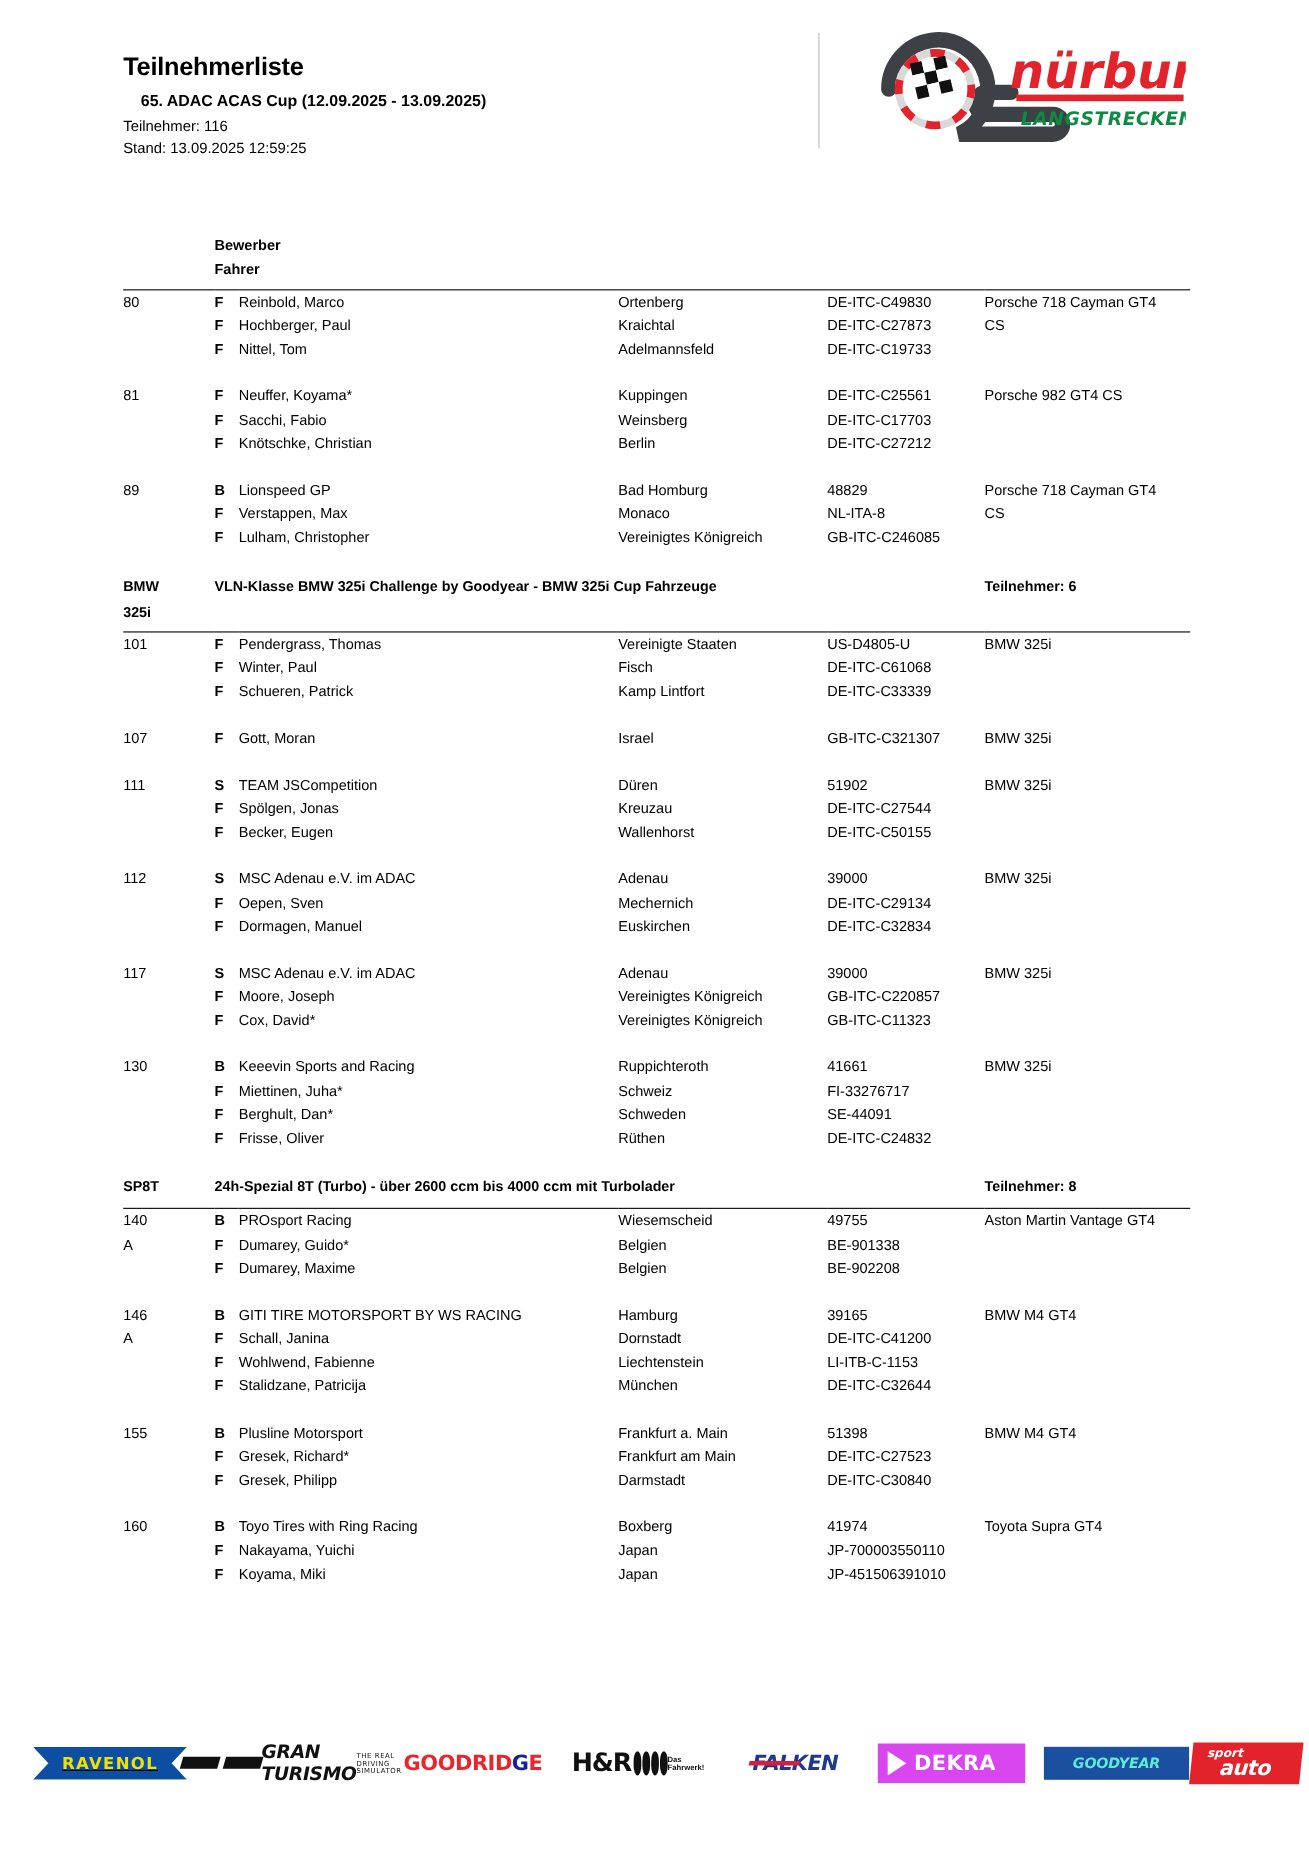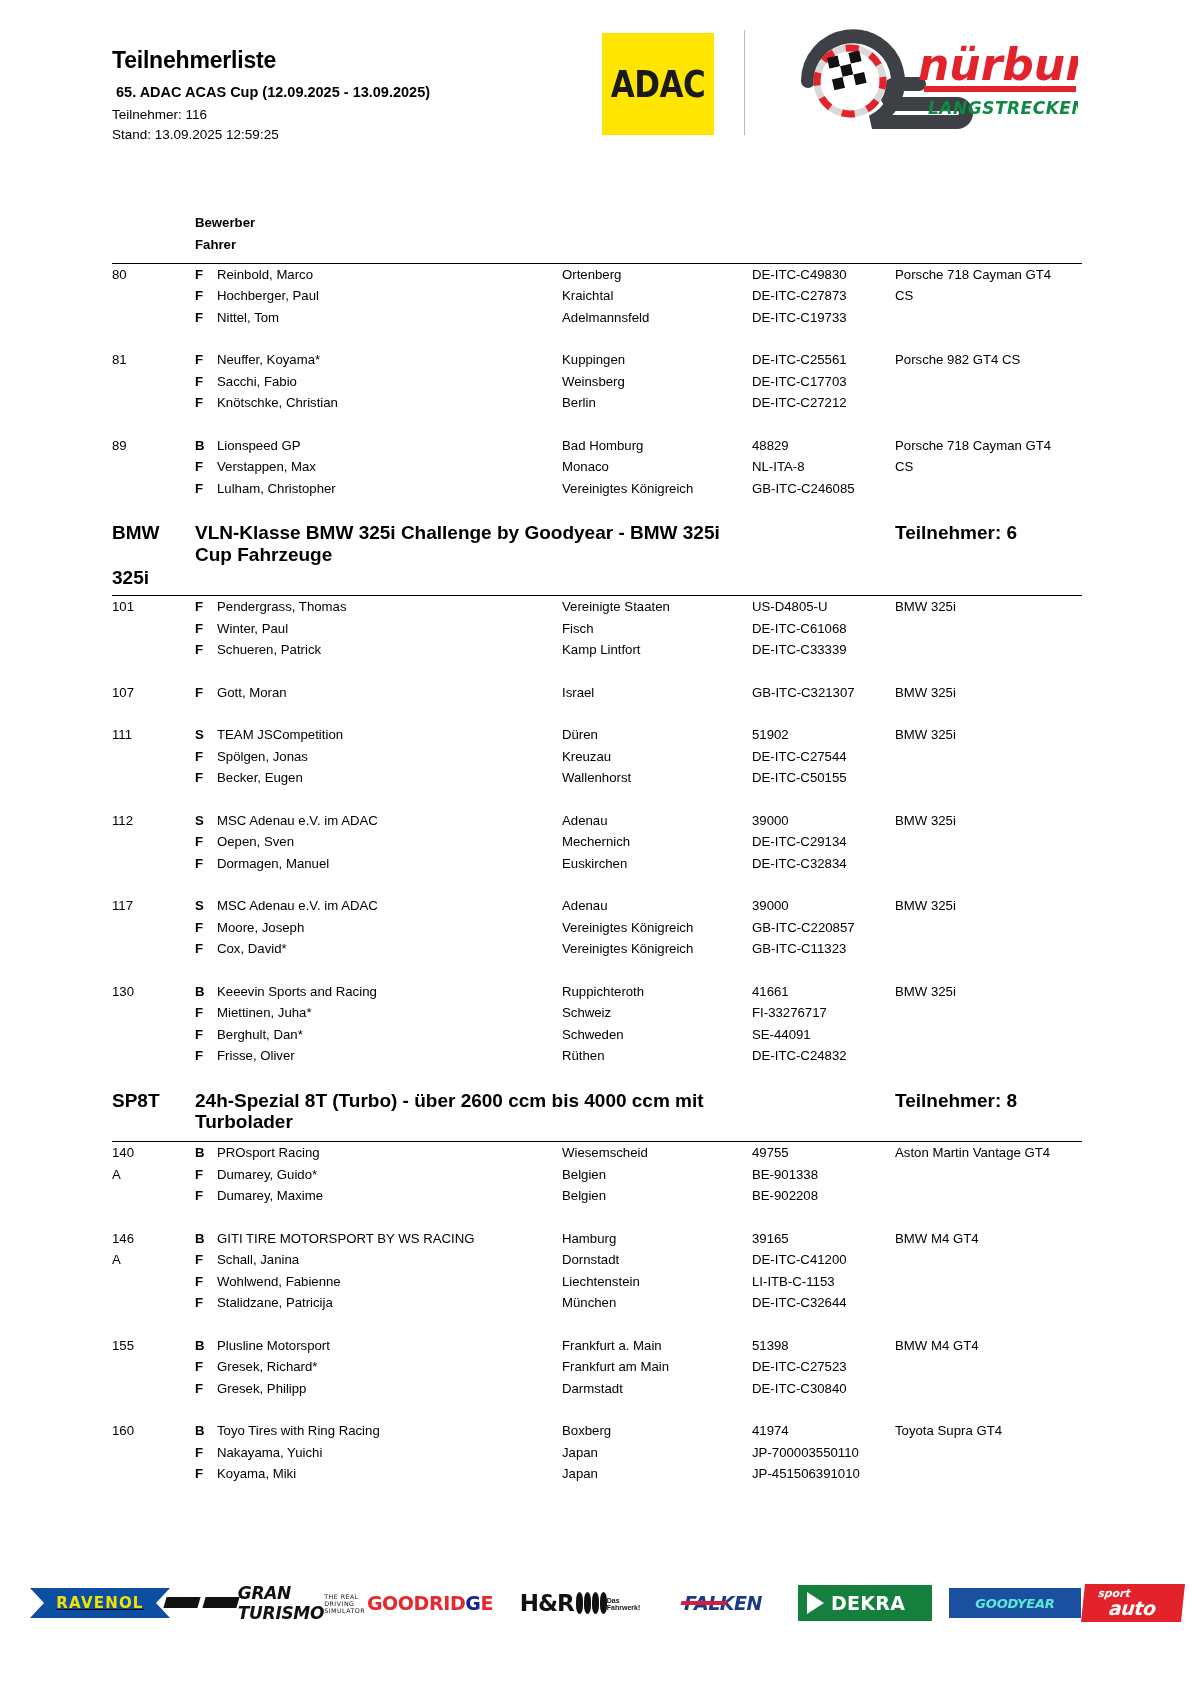--- a/index.html
+++ b/index.html
@@ -18,21 +18,21 @@
   .page { position: relative; width: 1190px; height: 1683px; padding: 0; }
 
   .header { position: relative; height: 170px; }
 
   .header-text { position: absolute; left: 112px; top: 48px; }
   .doc-title {
     font-size: 23px; font-weight: bold; letter-spacing: -0.2px;
     margin: 0 0 10px 0; line-height: 1.1;
   }
   .event-title {
-    font-size: 14.5px; font-weight: bold; margin: 0 0 4px 4px; line-height: 1.25;
+    font-size: 14.5px; font-weight: bold; margin: 0 0 4px 16px; line-height: 1.25;
   }
   .meta-line { font-size: 13.5px; font-weight: normal; line-height: 1.42; margin: 0; }
 
   
   .adac-logo {
     position: absolute; left: 602px; top: 33px;
     width: 112px; height: 102px; background: #FFE500;
     display: flex; align-items: center; justify-content: center;
   }
   .adac-logo span {
@@ -65,21 +65,21 @@
   .th { font-weight: bold; }
   .th td { padding-bottom: 0; }
 
   .role { font-weight: bold; font-size: 13.2px; }
   .nr   { font-size: 13.2px; }
 
   tr.hdr-rule td { border-bottom: 1.6px solid #000; height: 8px; }
   tr.spacer td { height: 21px; }
 
   
-  tr.class-row td { font-weight: bold; font-size: 19px; padding-top: 2px; }
+  tr.class-row td { font-weight: bold; font-size: 13px; padding-top: 2px; }
   tr.class-rule td { border-bottom: 1.6px solid #000; height: 7px; }
 
   .nowrap { white-space: nowrap; }
 
   
   .sponsors {
     position: absolute; left: 0; top: 1580px; width: 1190px; height: 62px;
   }
   .sp {
     position: absolute; top: 0; height: 46px;
@@ -129,21 +129,21 @@
   .fk-txt { font-weight: bold; font-style: italic; font-size: 19px; color: #1B3A8C;
             letter-spacing: -0.5px; font-family: "DejaVu Sans", sans-serif;
             position: relative; }
   .fk-txt::before {
     content:""; position:absolute; left:-3px; top: 42%; width: 46px; height: 4px;
     background:#D81E3F; transform: skewX(-16deg);
   }
 
   
   .sp-dekra { left: 790px; width: 150px; }
-  .dk-box { width: 134px; height: 36px; background: #15803d;
+  .dk-box { width: 134px; height: 36px; background: #d946ef;
             display:flex; align-items:center; gap: 7px; padding-left: 9px; }
   .dk-tri { width: 0; height: 0; border-left: 17px solid #fff;
             border-top: 11px solid transparent; border-bottom: 11px solid transparent; }
   .dk-txt { color:#fff; font-weight: bold; font-size: 19px; letter-spacing: 0.3px;
             font-family: "DejaVu Sans", sans-serif; }
 
   
   .sp-goodyear { left: 940px; width: 150px; }
   .gy-box { width: 132px; height: 30px; background: #1B4FA0;
             display:flex; align-items:center; justify-content:center; }
@@ -168,23 +168,20 @@
 
   <div class="header">
 
     <div class="header-text">
       <h1 class="doc-title">Teilnehmerliste</h1>
       <div class="event-title">65. ADAC ACAS Cup (12.09.2025 - 13.09.2025)</div>
       <div class="meta-line">Teilnehmer: 116</div>
       <div class="meta-line">Stand: 13.09.2025 12:59:25</div>
     </div>
 
-    <div class="adac-logo">
-      <span>ADAC</span>
-    </div>
 
     <div class="header-divider"></div>
 
     <div class="nbr-logo">
       <svg viewBox="0 0 300 118" width="300" height="118">
 
         <path d="M 30 59 a 45 45 0 1 1 64 41 l 85 0 a 9 9 0 0 0 0 -18 l -60 0 a 10 10 0 0 1 0 -20 l 22 0" fill="none" stroke="#3d4044" stroke-width="14" stroke-linecap="round"></path>
 
         <circle cx="72" cy="59" r="36" fill="#ffffff"></circle>
 

